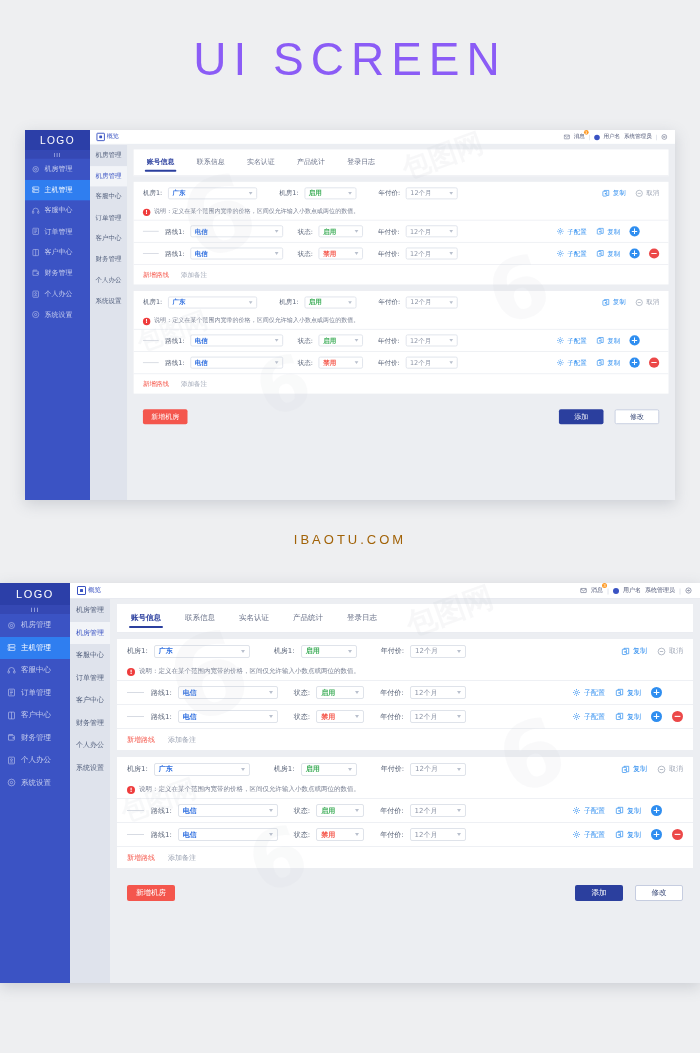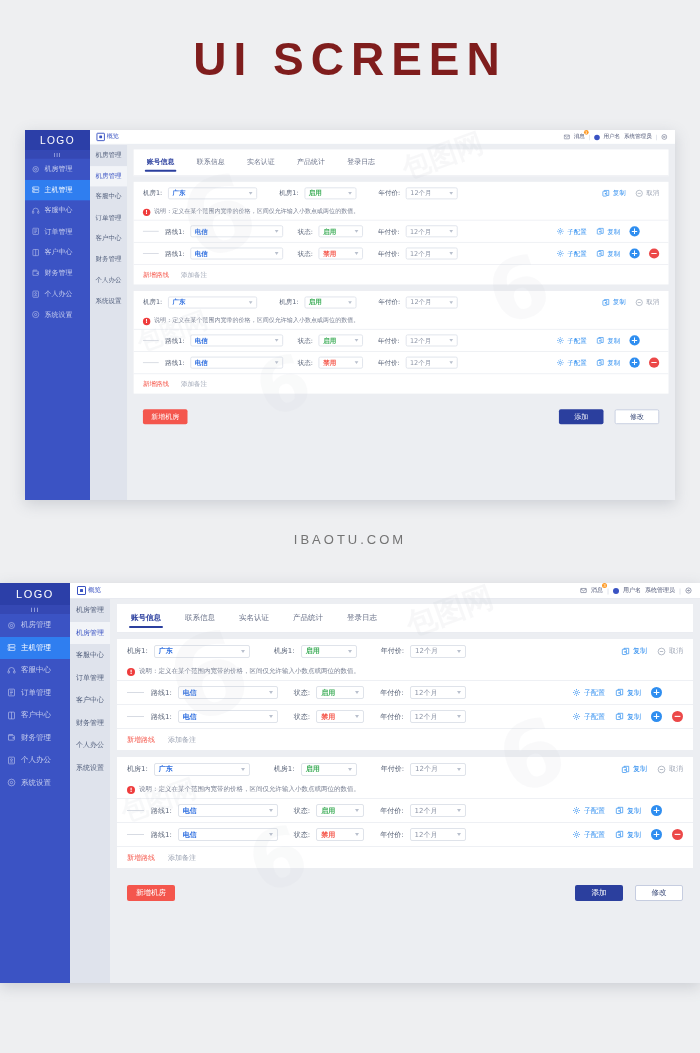--- a/index.html
+++ b/index.html
@@ -10,26 +10,26 @@
     overflow:hidden;
     position:relative;
   }
   
   .banner{
     position:absolute;top:0;left:0;width:700px;height:118px;
     display:flex;align-items:center;justify-content:center;
     background:#eeeff1;
   }
   .banner-text{
-    font-size:46px;letter-spacing:7px;color:#7f1d1d;font-weight:700;
+    font-size:46px;letter-spacing:7px;color:#8b5cf6;font-weight:400;
     font-family:"Liberation Sans",sans-serif;
   }
   .watermark-center{
     position:absolute;left:0;top:532px;width:700px;text-align:center;
-    font-size:13px;letter-spacing:3px;color:#737373;
+    font-size:13px;letter-spacing:3px;color:#a16207;
     font-family:"Liberation Sans",sans-serif;
   }
   
   .app{
     position:absolute;background:#eceef2;overflow:hidden;
     box-shadow:0 4px 14px rgba(80,90,110,.22);
   }
   .app.small{left:25px;top:130px;width:650px;height:370px;}
   .app.large{left:0px;top:583px;width:700px;height:400px;}
 

